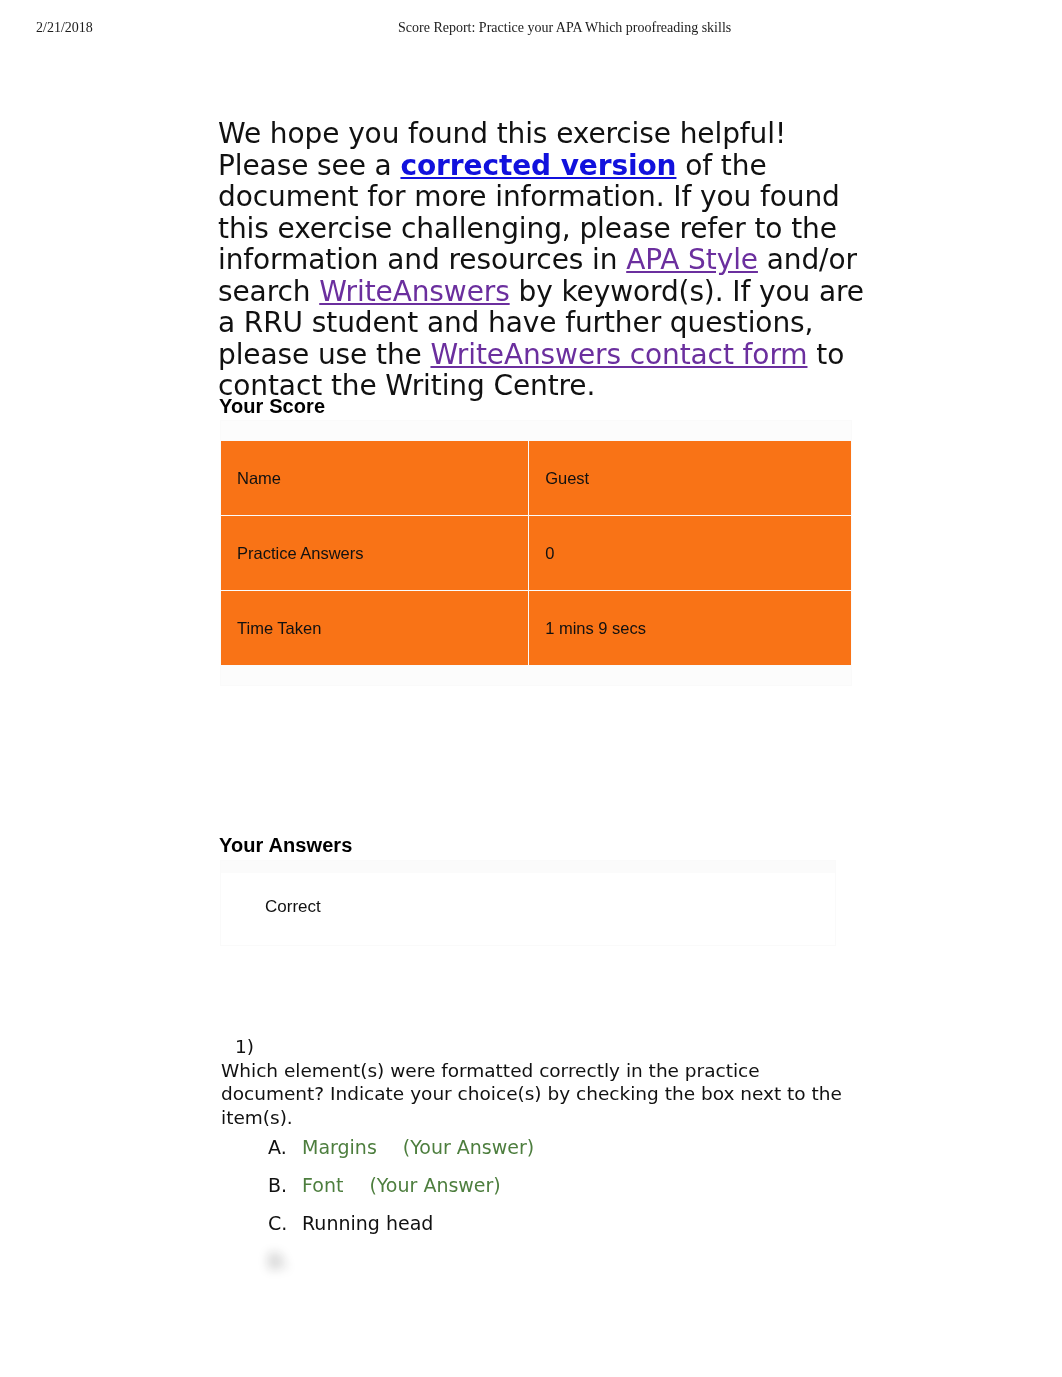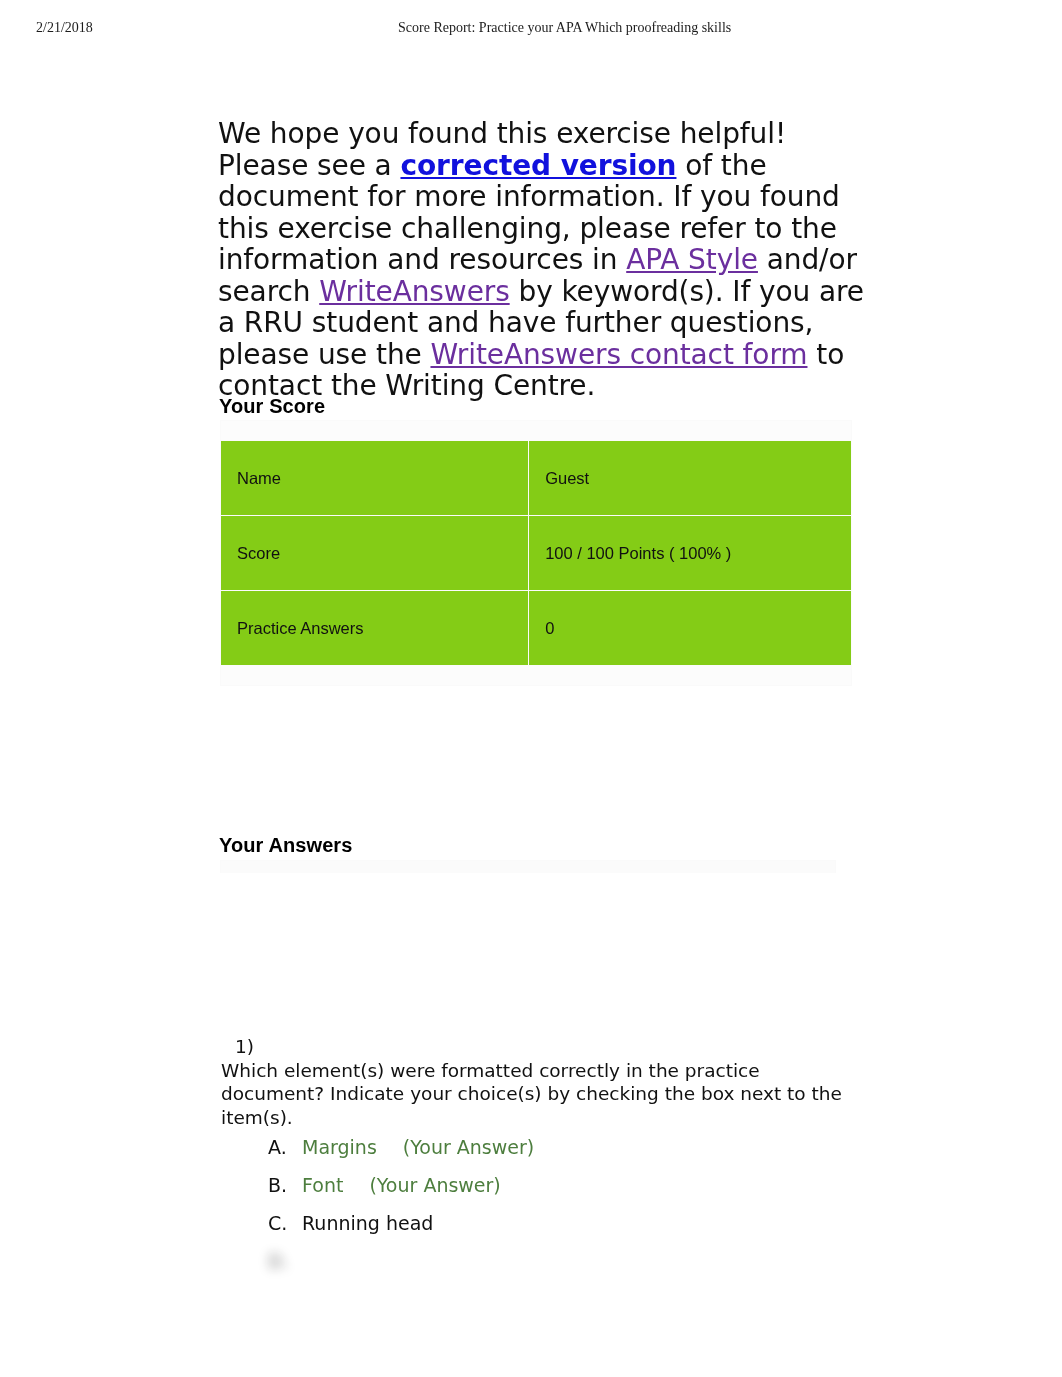--- a/index.html
+++ b/index.html
@@ -89,21 +89,21 @@
     font-family: "Liberation Sans", "DejaVu Sans", sans-serif;
     font-size: 16.5px;
     color: #111111;
     background: #ffffff;
   }
   .score-table tr { height: 75px; }
   .score-table td {
     border: 1px solid #fbfbfb;
     padding: 0 0 0 16px;
     vertical-align: middle;
-    background: #84cc16;
+    background: #f97316;
   }
   .score-table td.k { width: 300px; }
   .score-table td.v { width: 316px; }
   .score-table .spacer-row { height: 20px; }
   .score-table .spacer-row td {
     border: 1px solid #fafafa;
     background: #fcfcfc;
     padding: 0;
   }
 
@@ -199,37 +199,40 @@
   <table class="score-table">
     <tbody>
       <tr class="spacer-row">
           <td colspan="2"></td>
         </tr>
       <tr>
         <td class="k">Name</td>
         <td class="v">Guest</td>
       </tr>
       <tr>
-        <td class="k">Score</td>
-        <td class="v">100 / 100   Points ( 100% )</td>
+        <td class="k">Practice Answers</td>
+        <td class="v">0</td>
       </tr>
       <tr>
-        <td class="k">Practice Answers</td>
-        <td class="v">0</td>
+        <td class="k">Time Taken</td>
+        <td class="v">1 mins 9 secs</td>
       </tr>
       <tr class="spacer-row">
           <td colspan="2"></td>
         </tr>
     </tbody>
   </table>
 
   <div class="sec-heading" id="your-answers-heading">Your Answers</div>
 
   <div class="answers-panel">
     <div class="answers-topbar"></div>
+    <div class="correct-box">
+      <span class="correct-label">Correct</span>
+    </div>
   </div>
 
   <div class="question-block">
     <span class="q-num">1)</span>
     <span class="q-text">Which element(s) were formatted correctly in the practice document? Indicate your choice(s) by checking the box next to the item(s).</span>
   </div>
 
   <div class="options">
     <div class="opt-row">
       <span class="opt-letter">A.</span>

